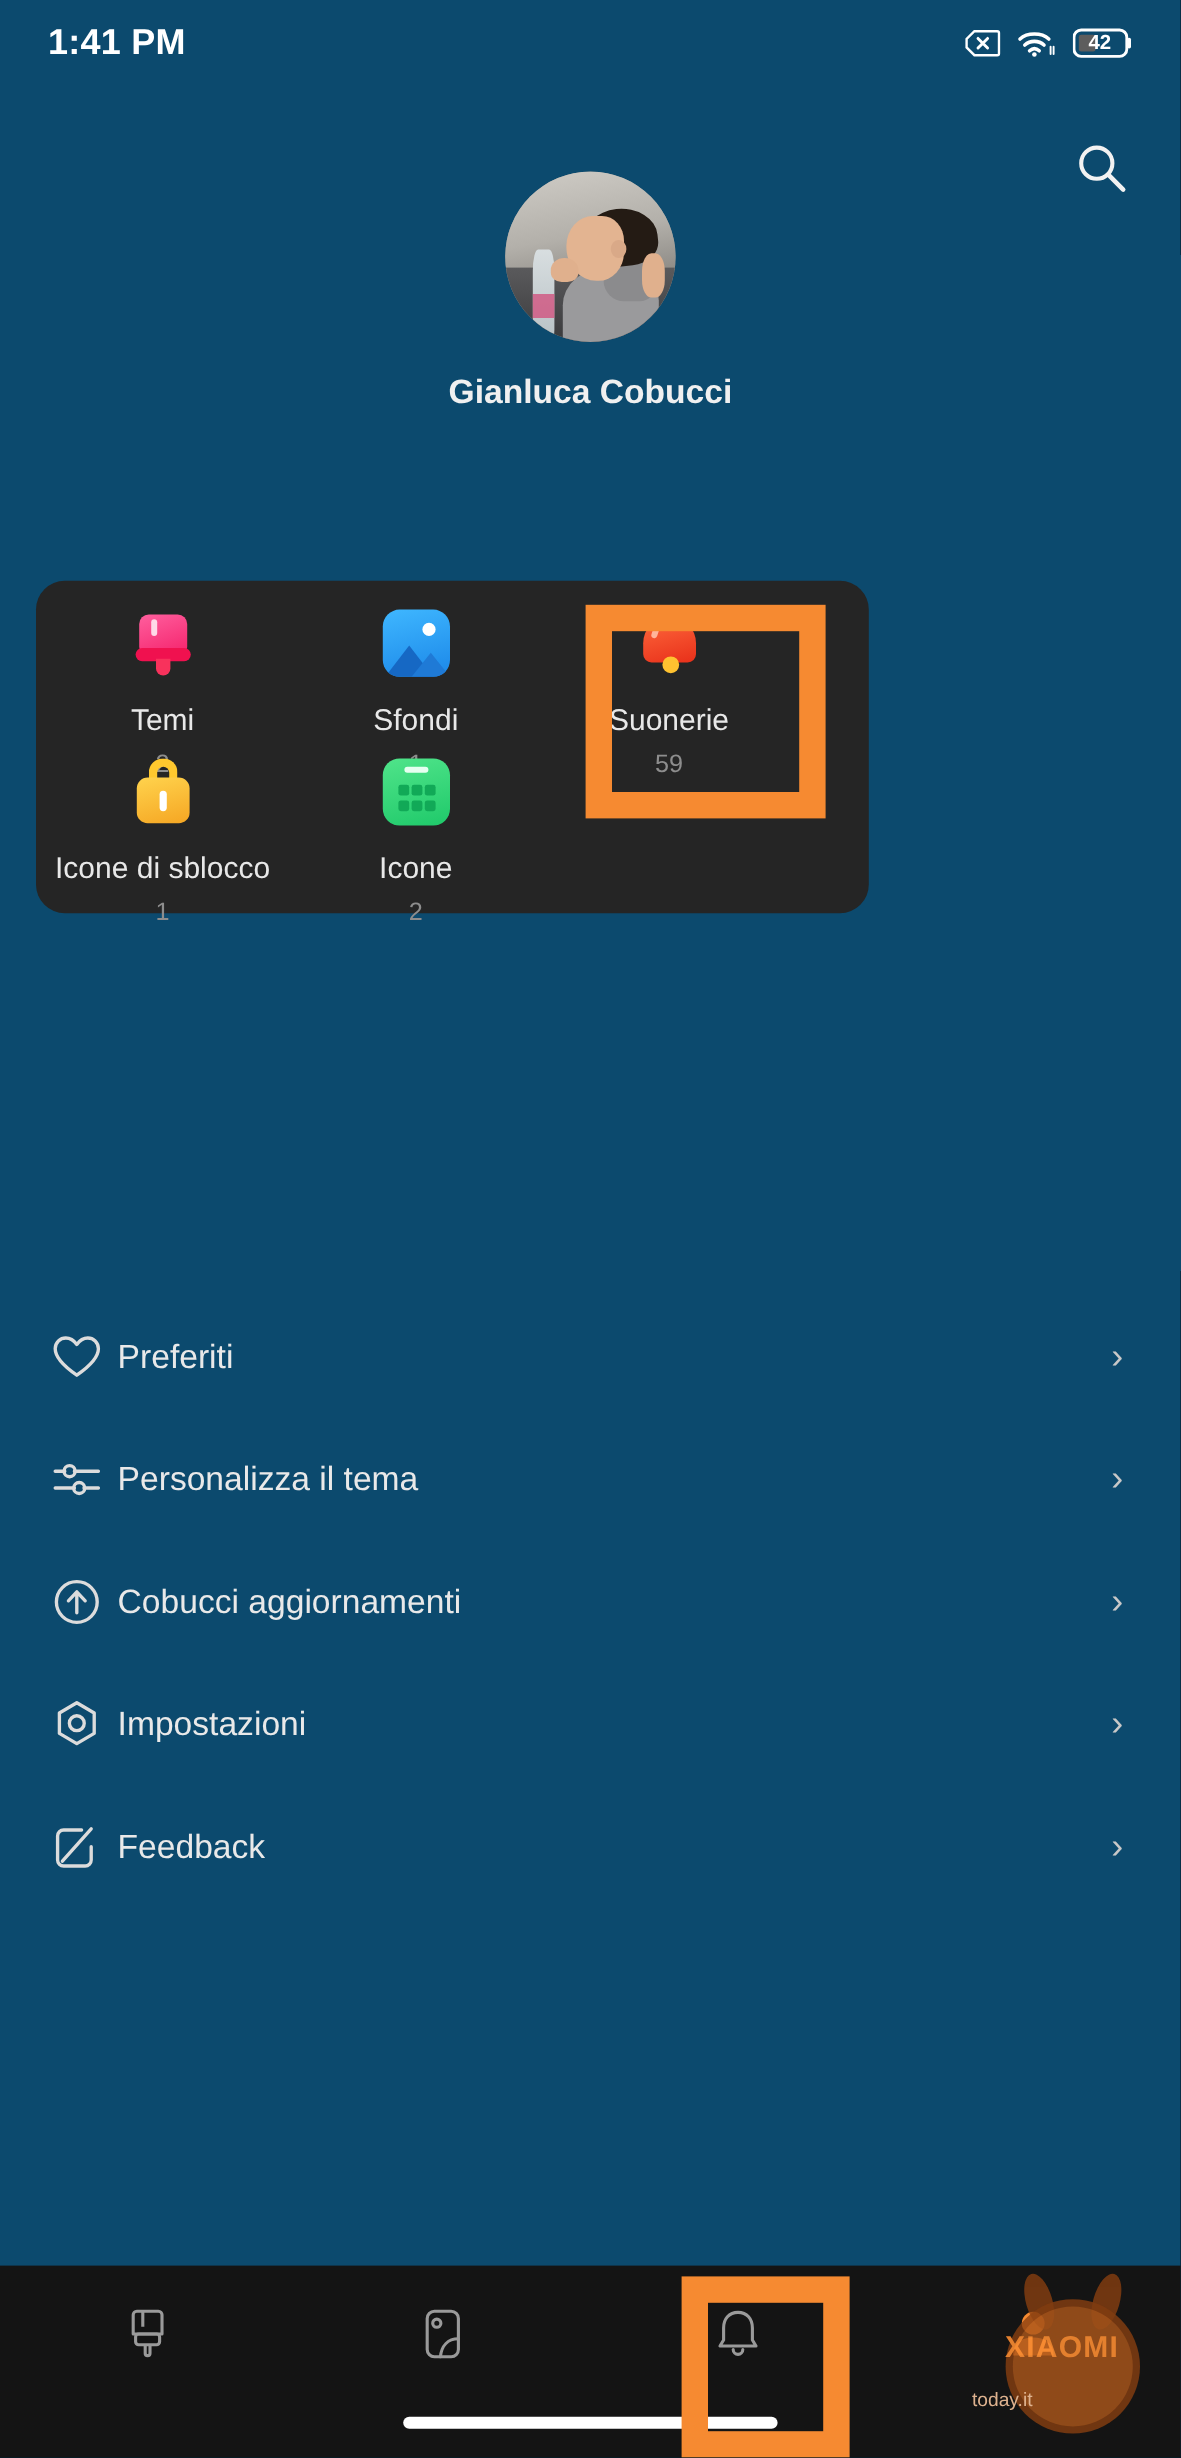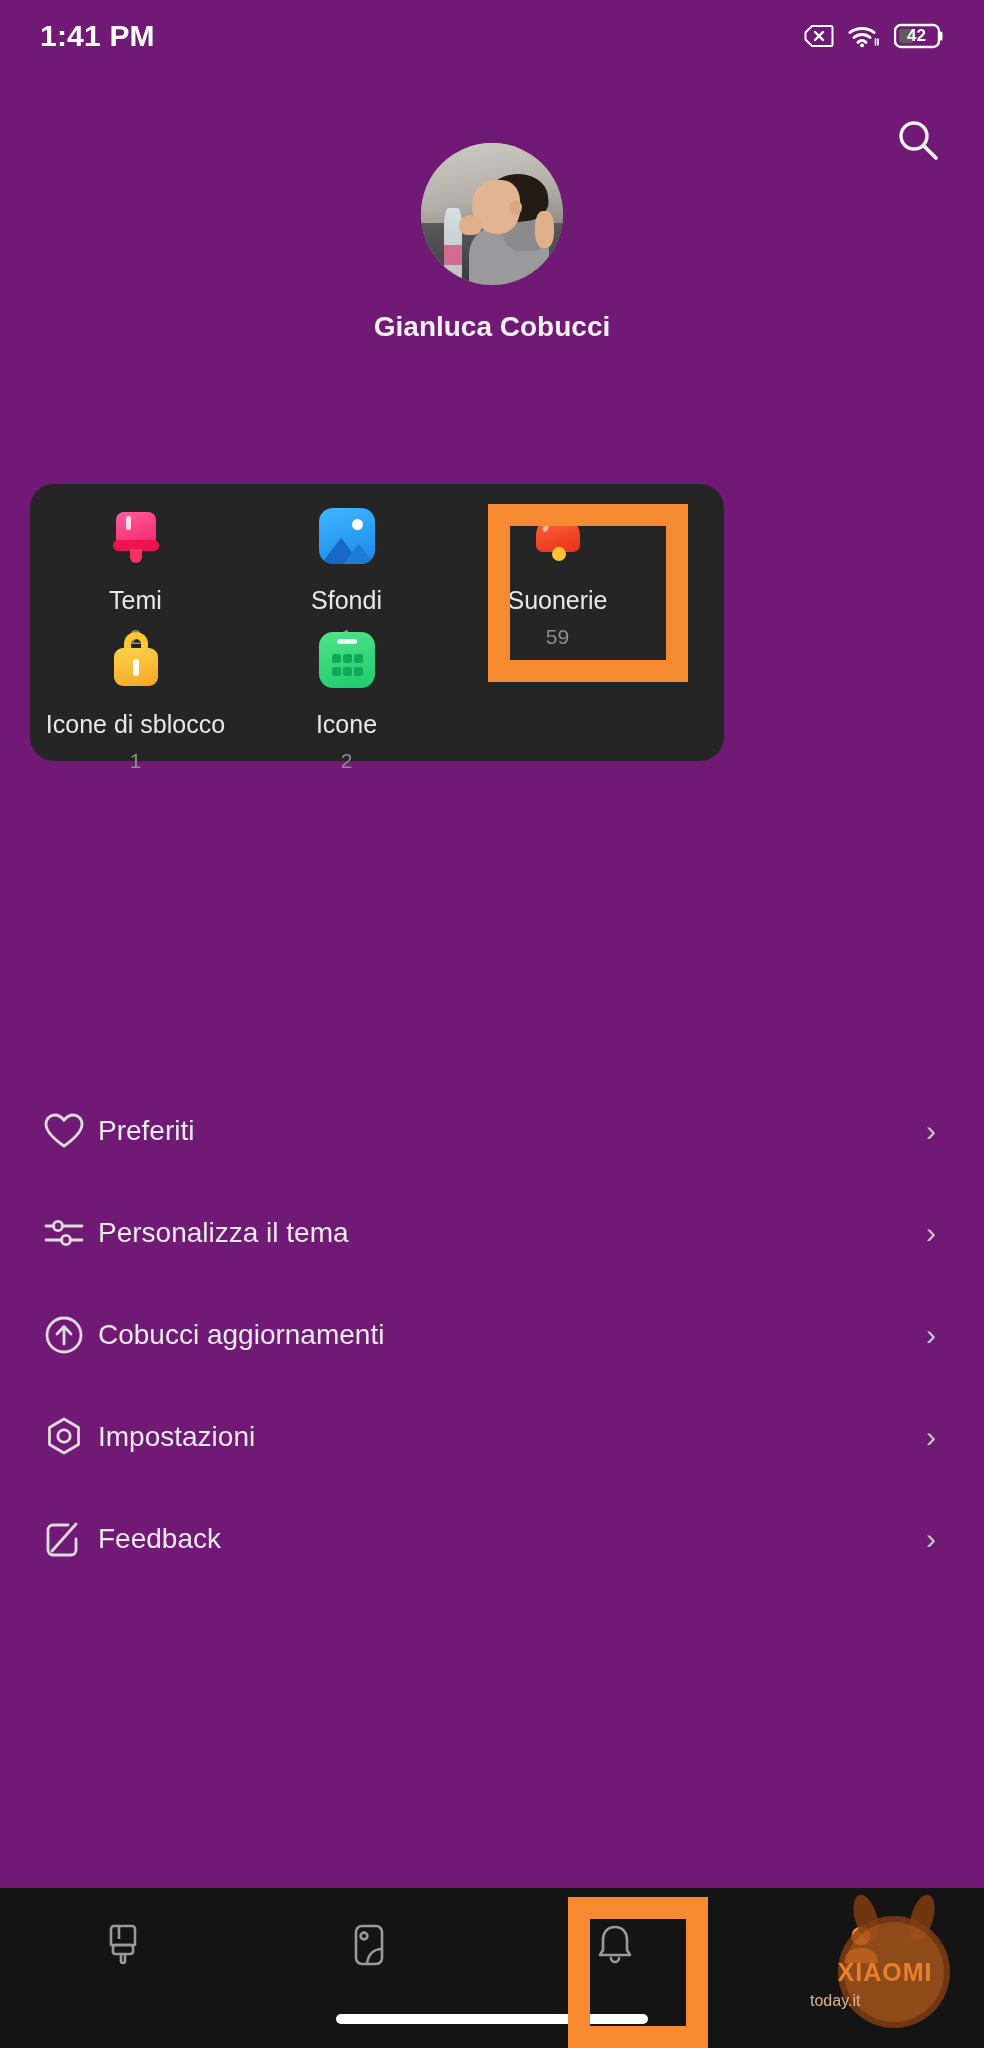--- a/index.html
+++ b/index.html
@@ -2,21 +2,21 @@
 <html><head>
 <meta charset="utf-8">
 <style>
   * { margin:0; padding:0; box-sizing:border-box; }
   html,body {
     width:984px; height:2048px;
     background:#000;
     font-family:"Liberation Sans", sans-serif;
     overflow:hidden;
   }
-  .phone { position:relative; width:984px; height:2048px; background:#701a75; }
+  .phone { position:relative; width:984px; height:2048px; background:#0c4a6e; }
 
   
   .statusbar {
     position:absolute; top:0; left:0; width:984px; height:72px;
     display:flex; align-items:center; justify-content:space-between;
     padding:0 40px;
   }
   .status-time { color:#fff; font-size:30px; font-weight:bold; letter-spacing:.2px; }
   .status-icons { display:flex; align-items:center; gap:14px; }
   .sim-icon { width:30px; height:24px; position:relative; }
@@ -156,21 +156,21 @@
   }
   .hl-suonerie { left:488px; top:504px; width:200px; height:178px; }
   .hl-profile  { left:568px; top:1897px; width:140px; height:151px; }
 
   
   .watermark {
     position:absolute; right:8px; bottom:14px; width:180px; height:140px;
     opacity:.92; pointer-events:none;
   }
   .wm-text {
-    position:absolute; left:14px; top:64px; width:150px; text-align:center;
+    position:absolute; left:14px; top:48px; width:150px; text-align:center;
     color:#f68a31; font-size:25px; font-weight:bold; letter-spacing:1px;
   }
   .wm-sub {
     position:absolute; left:14px; top:98px; width:150px; text-align:left;
     color:#f0c09a; font-size:16px;
   }
 </style>
 </head>
 <body>
 

